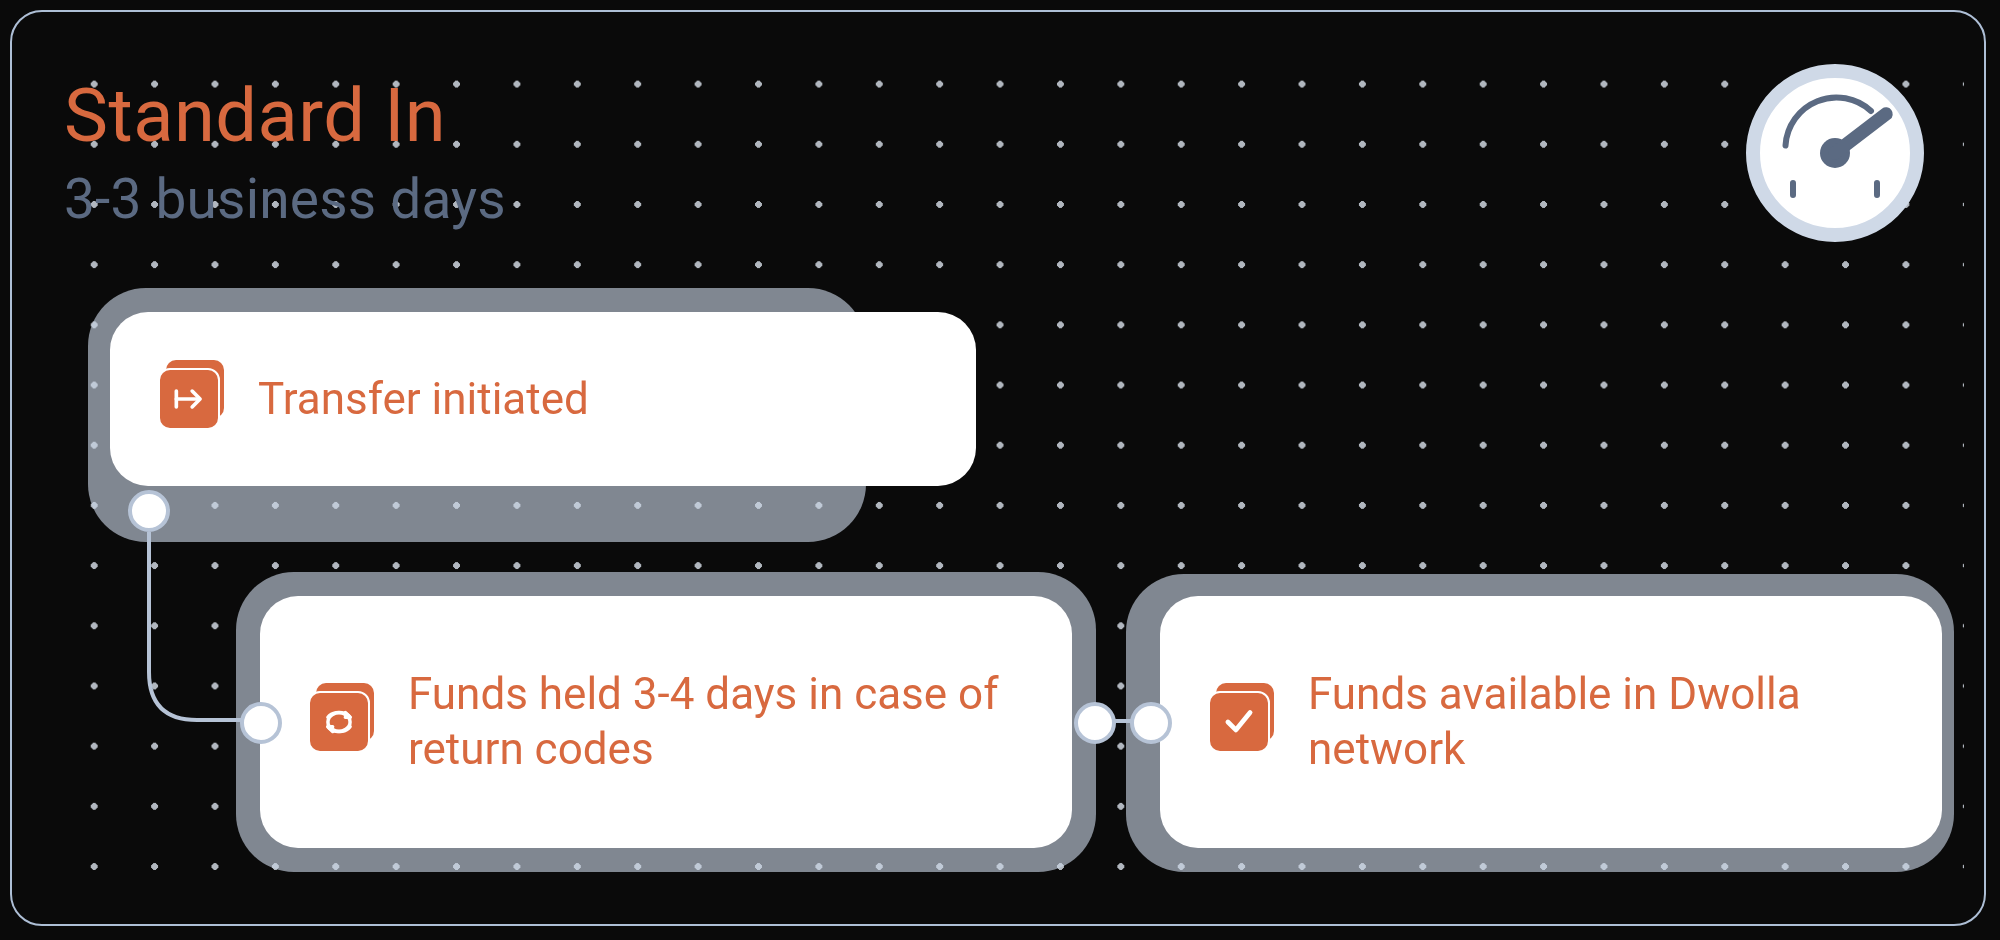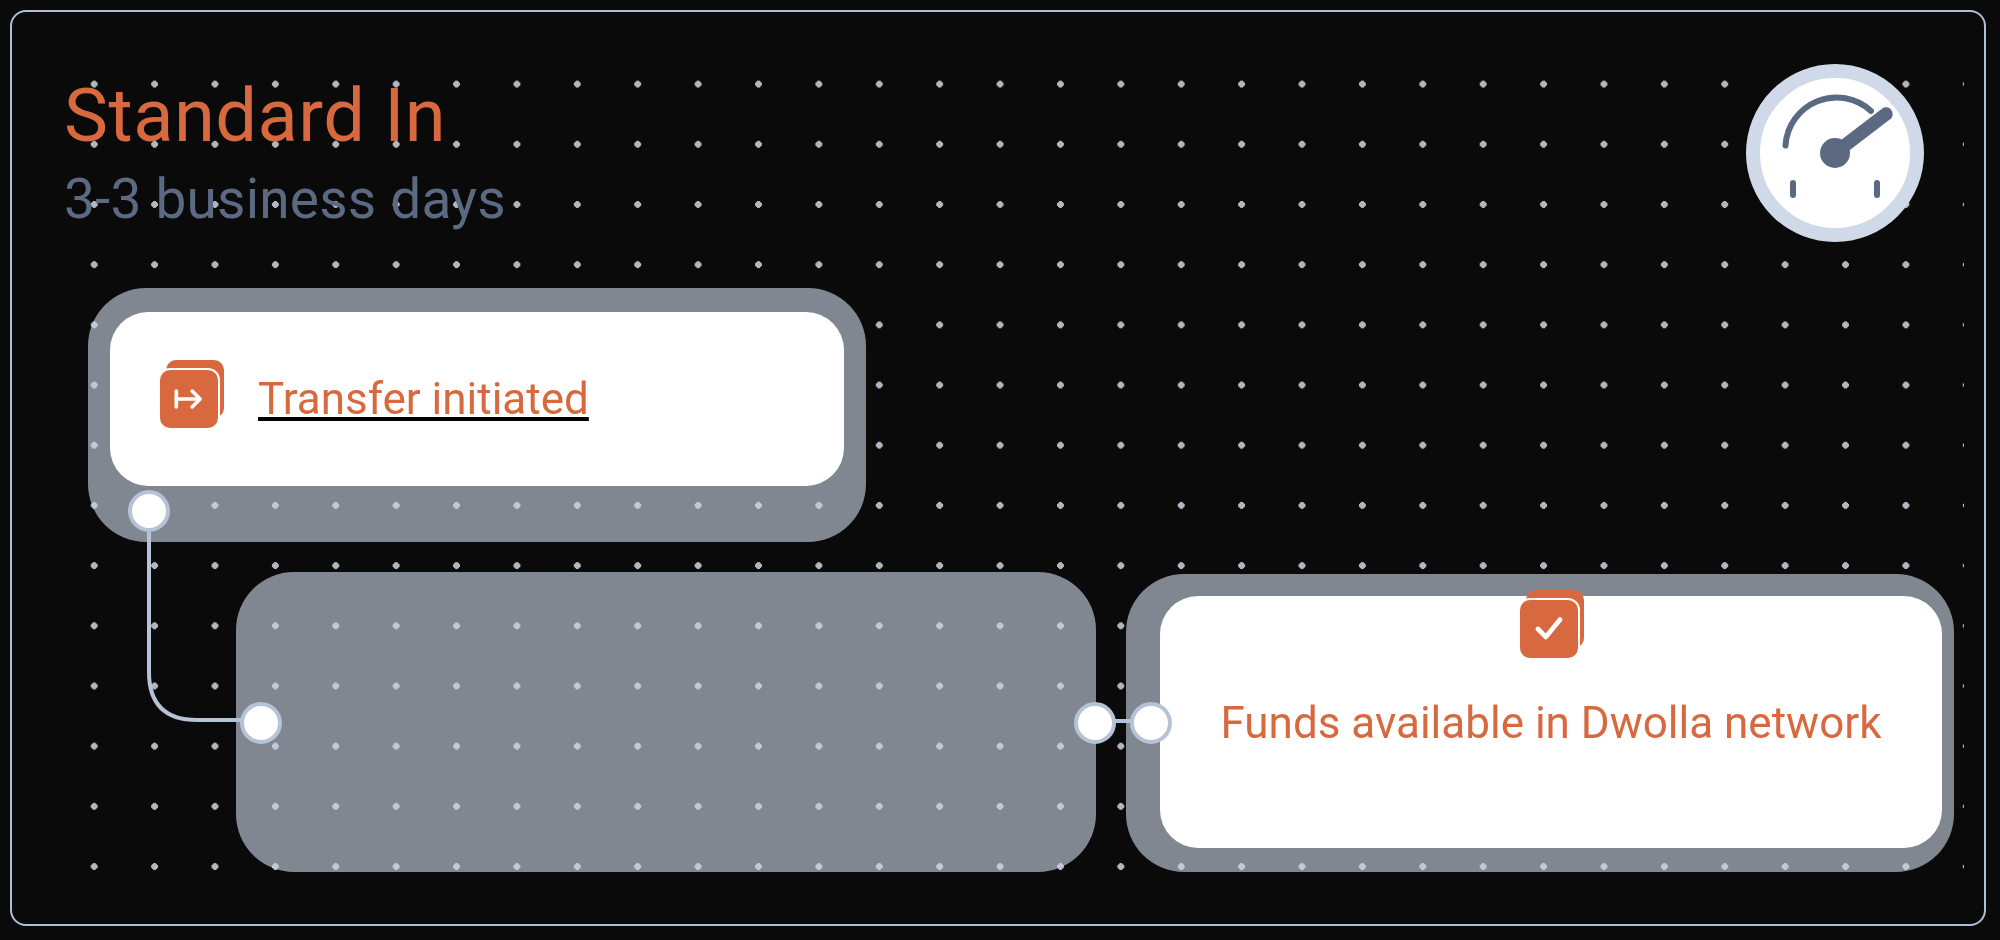--- a/index.html
+++ b/index.html
@@ -11,21 +11,21 @@
     font-family: -apple-system, BlinkMacSystemFont, "Segoe UI", Roboto, "Helvetica Neue", Arial, sans-serif;
     overflow: hidden;
   }
   .frame {
     position: absolute;
     left: 10px;
     top: 10px;
     width: 1976px;
     height: 916px;
     border: 2px solid #aebfd6;
-    border-radius: 16px;
+    border-radius: 32px;
     box-sizing: border-box;
   }
   .dots {
     position: absolute;
     left: 52px;
     top: 42px;
     width: 1900px;
     height: 850px;
     background-image: radial-gradient(circle, #cfd6df 3.2px, transparent 3.2px);
     background-size: 60.4px 60.2px;
@@ -87,25 +87,25 @@
     background: rgba(201,213,229,0.62);
     border-radius: 58px;
   }
   .halo-3 {
     position: absolute;
     background: rgba(201,213,229,0.62);
     border-radius: 58px;
   }
   
   .halo-1 { left: 76px;  top: 276px; width: 778px; height: 254px; }
-  .card-1 { left: 98px;  top: 300px; width: 734px; height: 174px; text-decoration: underline; }
+  .card-1 { left: 98px;  top: 300px; width: 866px; height: 174px; }
   .halo-2 { left: 224px; top: 560px; width: 860px; height: 300px; }
   .card-2 { left: 248px; top: 584px; width: 812px; height: 252px; }
   .halo-3 { left: 1114px; top: 562px; width: 828px; height: 298px; }
-  .card-3 { left: 1148px; top: 584px; width: 782px; height: 252px; flex-direction: column; }
+  .card-3 { left: 1148px; top: 584px; width: 782px; height: 252px; }
 
   .icon-box {
     width: 66px;
     height: 66px;
     position: relative;
     flex: 0 0 66px;
   }
   .icon-box .back {
     position: absolute;
     left: 8px; top: -6px;
@@ -195,20 +195,34 @@
           <path d="M4 7 v10"></path>
           <path d="M4 12 h14"></path>
           <path d="M14 7 l5 5 -5 5"></path>
         </svg>
       </div>
     </div>
     <div class="card-text">Transfer initiated</div>
   </div>
 
   <div class="halo-2"></div>
+  <div class="card card-2">
+    <div class="icon-box">
+      <div class="back"></div>
+      <div class="front">
+        <svg viewBox="0 0 24 24" fill="none" stroke="#fff" stroke-width="2.2" stroke-linecap="round" stroke-linejoin="round">
+          <path d="M19 9 A7.5 6 0 1 0 19 15"></path>
+          <path d="M5 15 A7.5 6 0 1 0 5 9"></path>
+          <path d="M16 6 l3 3 -3 0"></path>
+          <path d="M8 18 l-3 -3 3 0"></path>
+        </svg>
+      </div>
+    </div>
+    <div class="card-text">Funds held 3-4 days in case of return codes</div>
+  </div>
 
   <div class="halo-3"></div>
   <div class="card card-3">
     <div class="icon-box">
       <div class="back"></div>
       <div class="front">
         <svg viewBox="0 0 24 24" fill="none" stroke="#fff" stroke-width="3" stroke-linecap="round" stroke-linejoin="round">
           <path d="M5 12 l5 5 9-11"></path>
         </svg>
       </div>

